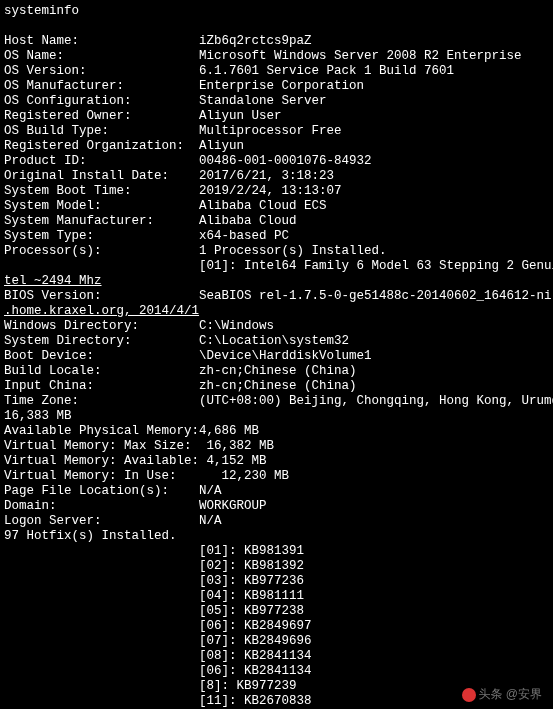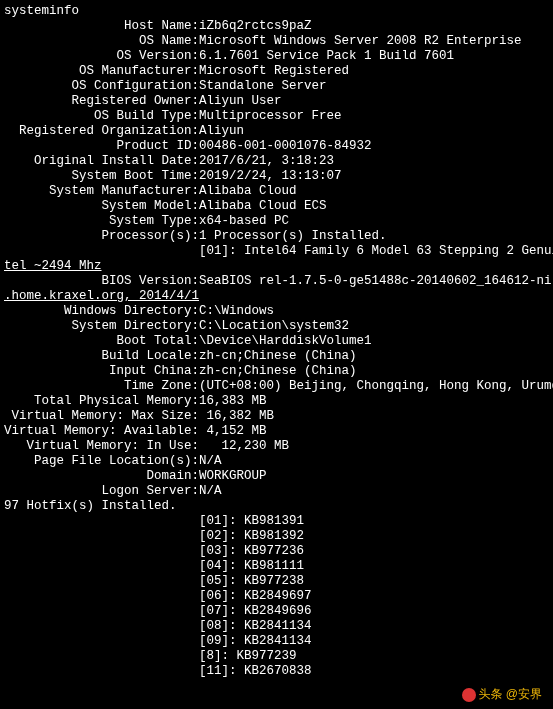--- a/index.html
+++ b/index.html
@@ -13,48 +13,48 @@
       font-family: Consolas, "Courier New", monospace;
       font-size: 12.5px;
       line-height: 15px;
       width: 553px;
       height: 709px;
       overflow: hidden;
       position: relative;
       padding: 4px;
     }
     .cmd {
+      margin-bottom: 15px;
     }
     .row {
       display: flex;
       white-space: pre;
     }
     .lbl {
       min-width: 195px;
       white-space: pre;
-      text-align: right;
     }
     .val {
       white-space: pre;
     }
     .indent {
       padding-left: 195px;
       white-space: pre;
     }
     .single {
       white-space: pre;
       text-decoration: underline;
     }
     .watermark {
       position: absolute;
       bottom: 6px;
       right: 8px;
       font-family: Arial, sans-serif;
       font-size: 12px;
-      color: #eab308;
+      color: #737373;
       background: rgba(0,0,0,0.4);
       padding: 1px 3px;
     }
     .watermark .avatar {
       display: inline-block;
       width: 14px;
       height: 14px;
       background: #d33;
       border-radius: 50%;
       vertical-align: middle;
@@ -63,71 +63,72 @@
   </style>
 </head>
 <body>
 
 <div class="cmd">systeminfo</div>
 
 <div id="block1">
     <div class="row"><span class="lbl">Host Name:</span><span class="val">iZb6q2rctcs9paZ</span></div>
     <div class="row"><span class="lbl">OS Name:</span><span class="val">Microsoft Windows Server 2008 R2 Enterprise</span></div>
     <div class="row"><span class="lbl">OS Version:</span><span class="val">6.1.7601 Service Pack 1 Build 7601</span></div>
-    <div class="row"><span class="lbl">OS Manufacturer:</span><span class="val">Microsoft Registered</span></div>
+    <div class="row"><span class="lbl">OS Manufacturer:</span><span class="val">Enterprise Corporation</span></div>
     <div class="row"><span class="lbl">OS Configuration:</span><span class="val">Standalone Server</span></div>
     <div class="row"><span class="lbl">Registered Owner:</span><span class="val">Aliyun User</span></div>
     <div class="row"><span class="lbl">OS Build Type:</span><span class="val">Multiprocessor Free</span></div>
     <div class="row"><span class="lbl">Registered Organization:</span><span class="val">Aliyun</span></div>
     <div class="row"><span class="lbl">Product ID:</span><span class="val">00486-001-0001076-84932</span></div>
     <div class="row"><span class="lbl">Original Install Date:</span><span class="val">2017/6/21, 3:18:23</span></div>
     <div class="row"><span class="lbl">System Boot Time:</span><span class="val">2019/2/24, 13:13:07</span></div>
+    <div class="row"><span class="lbl">System Model:</span><span class="val">Alibaba Cloud ECS</span></div>
     <div class="row"><span class="lbl">System Manufacturer:</span><span class="val">Alibaba Cloud</span></div>
-    <div class="row"><span class="lbl">System Model:</span><span class="val">Alibaba Cloud ECS</span></div>
     <div class="row"><span class="lbl">System Type:</span><span class="val">x64-based PC</span></div>
     <div class="row"><span class="lbl">Processor(s):</span><span class="val">1 Processor(s) Installed.</span></div>
   </div>
 
 <div class="indent">[01]: Intel64 Family 6 Model 63 Stepping 2 GenuineIn</div>
 
 <div class="single">tel ~2494 Mhz</div>
 
 <div class="row">
   <span class="lbl">BIOS Version:</span>
   <span class="val">SeaBIOS rel-1.7.5-0-ge51488c-20140602_164612-nilsson</span>
 </div>
 
 <div class="single">.home.kraxel.org, 2014/4/1</div>
 
 <div id="block2">
     <div class="row"><span class="lbl">Windows Directory:</span><span class="val">C:\Windows</span></div>
     <div class="row"><span class="lbl">System Directory:</span><span class="val">C:\Location\system32</span></div>
-    <div class="row"><span class="lbl">Boot Total:</span><span class="val">\Device\HarddiskVolume1</span></div>
+    <div class="row"><span class="lbl">Boot Device:</span><span class="val">\Device\HarddiskVolume1</span></div>
     <div class="row"><span class="lbl">Build Locale:</span><span class="val">zh-cn;Chinese (China)</span></div>
     <div class="row"><span class="lbl">Input China:</span><span class="val">zh-cn;Chinese (China)</span></div>
     <div class="row"><span class="lbl">Time Zone:</span><span class="val">(UTC+08:00) Beijing, Chongqing, Hong Kong, Urumqi</span></div>
-    <div class="row"><span class="lbl">Total Physical Memory:</span><span class="val">16,383 MB</span></div>
+    <div class="row"><span class="val">16,383 MB</span></div>
+    <div class="row"><span class="lbl">Available Physical Memory:</span><span class="val">4,686 MB</span></div>
     <div class="row"><span class="lbl">Virtual Memory: Max Size:</span><span class="val"> 16,382 MB</span></div>
     <div class="row"><span class="lbl">Virtual Memory: Available:</span><span class="val"> 4,152 MB</span></div>
     <div class="row"><span class="lbl">Virtual Memory: In Use:</span><span class="val">   12,230 MB</span></div>
     <div class="row"><span class="lbl">Page File Location(s):</span><span class="val">N/A</span></div>
     <div class="row"><span class="lbl">Domain:</span><span class="val">WORKGROUP</span></div>
     <div class="row"><span class="lbl">Logon Server:</span><span class="val">N/A</span></div>
     <div class="row"><span class="val">97 Hotfix(s) Installed.</span></div>
   </div>
 
 <div id="hotfixes">
     <div class="indent">[01]: KB981391</div>
     <div class="indent">[02]: KB981392</div>
     <div class="indent">[03]: KB977236</div>
     <div class="indent">[04]: KB981111</div>
     <div class="indent">[05]: KB977238</div>
     <div class="indent">[06]: KB2849697</div>
     <div class="indent">[07]: KB2849696</div>
     <div class="indent">[08]: KB2841134</div>
-    <div class="indent">[09]: KB2841134</div>
+    <div class="indent">[06]: KB2841134</div>
     <div class="indent">[8]: KB977239</div>
     <div class="indent">[11]: KB2670838</div>
   </div>
 
 <div class="watermark">
   <span class="avatar"></span><span>头条 @安界</span>
 </div>
 
 </body></html>

